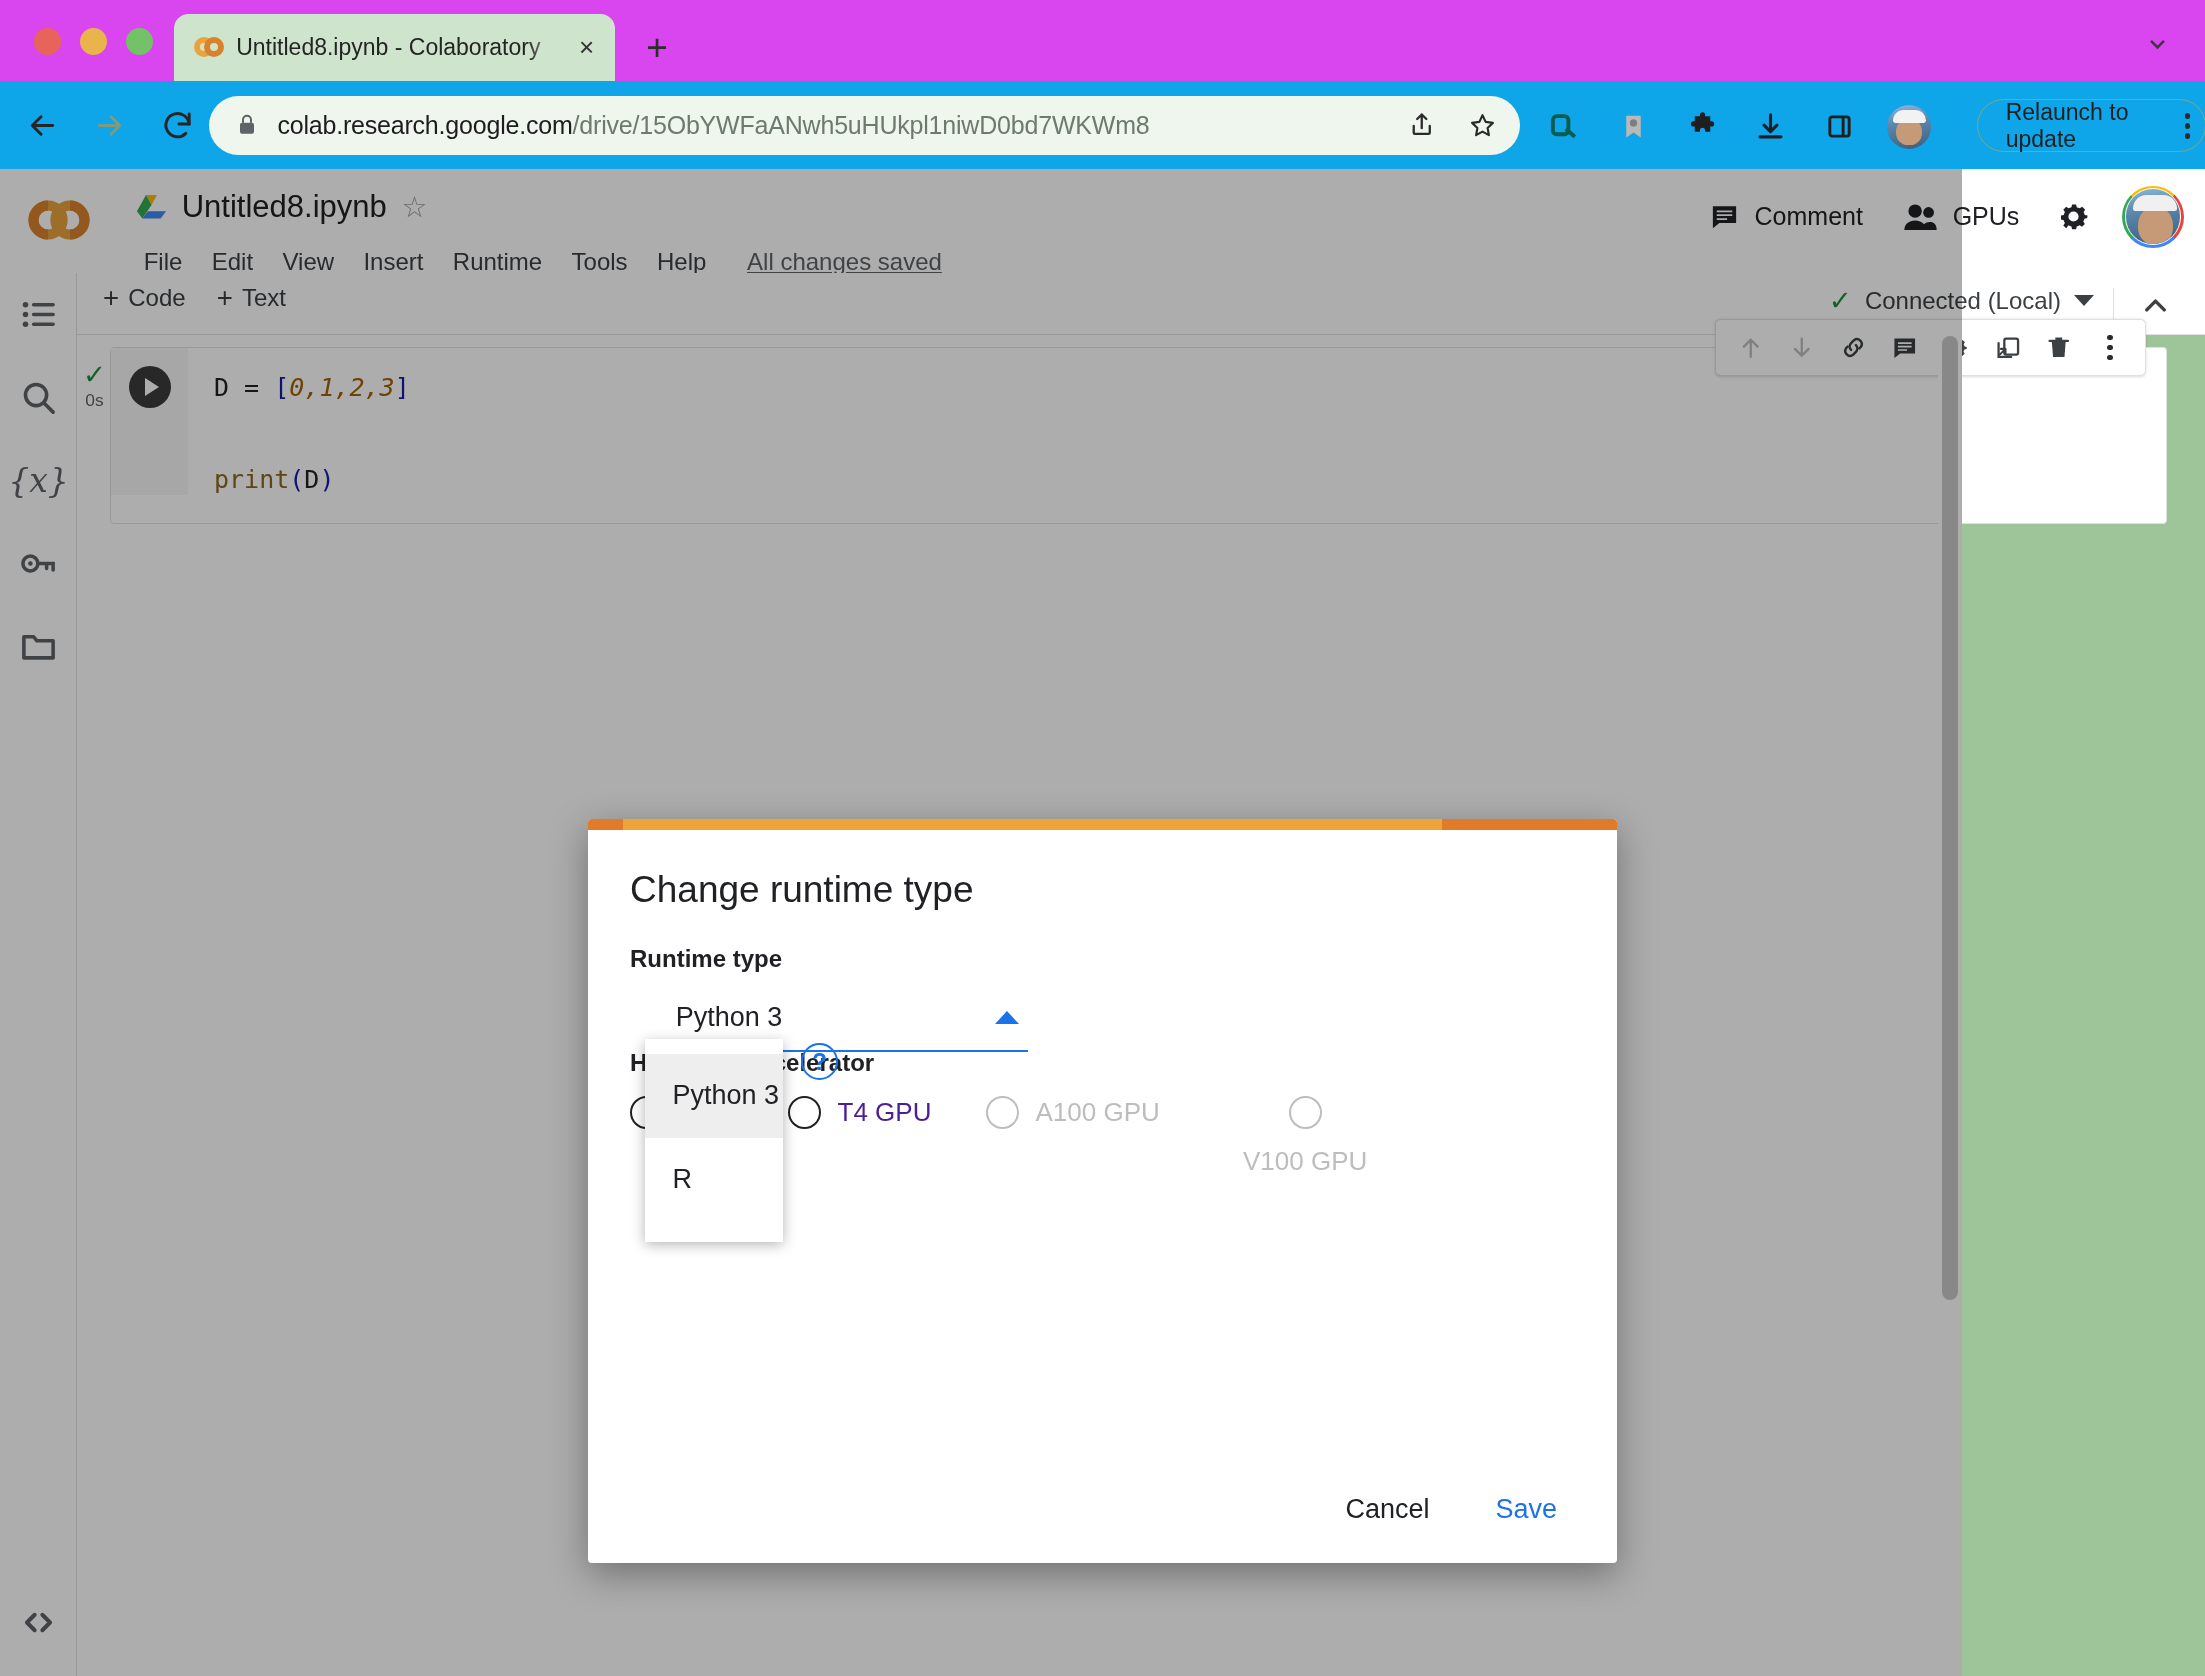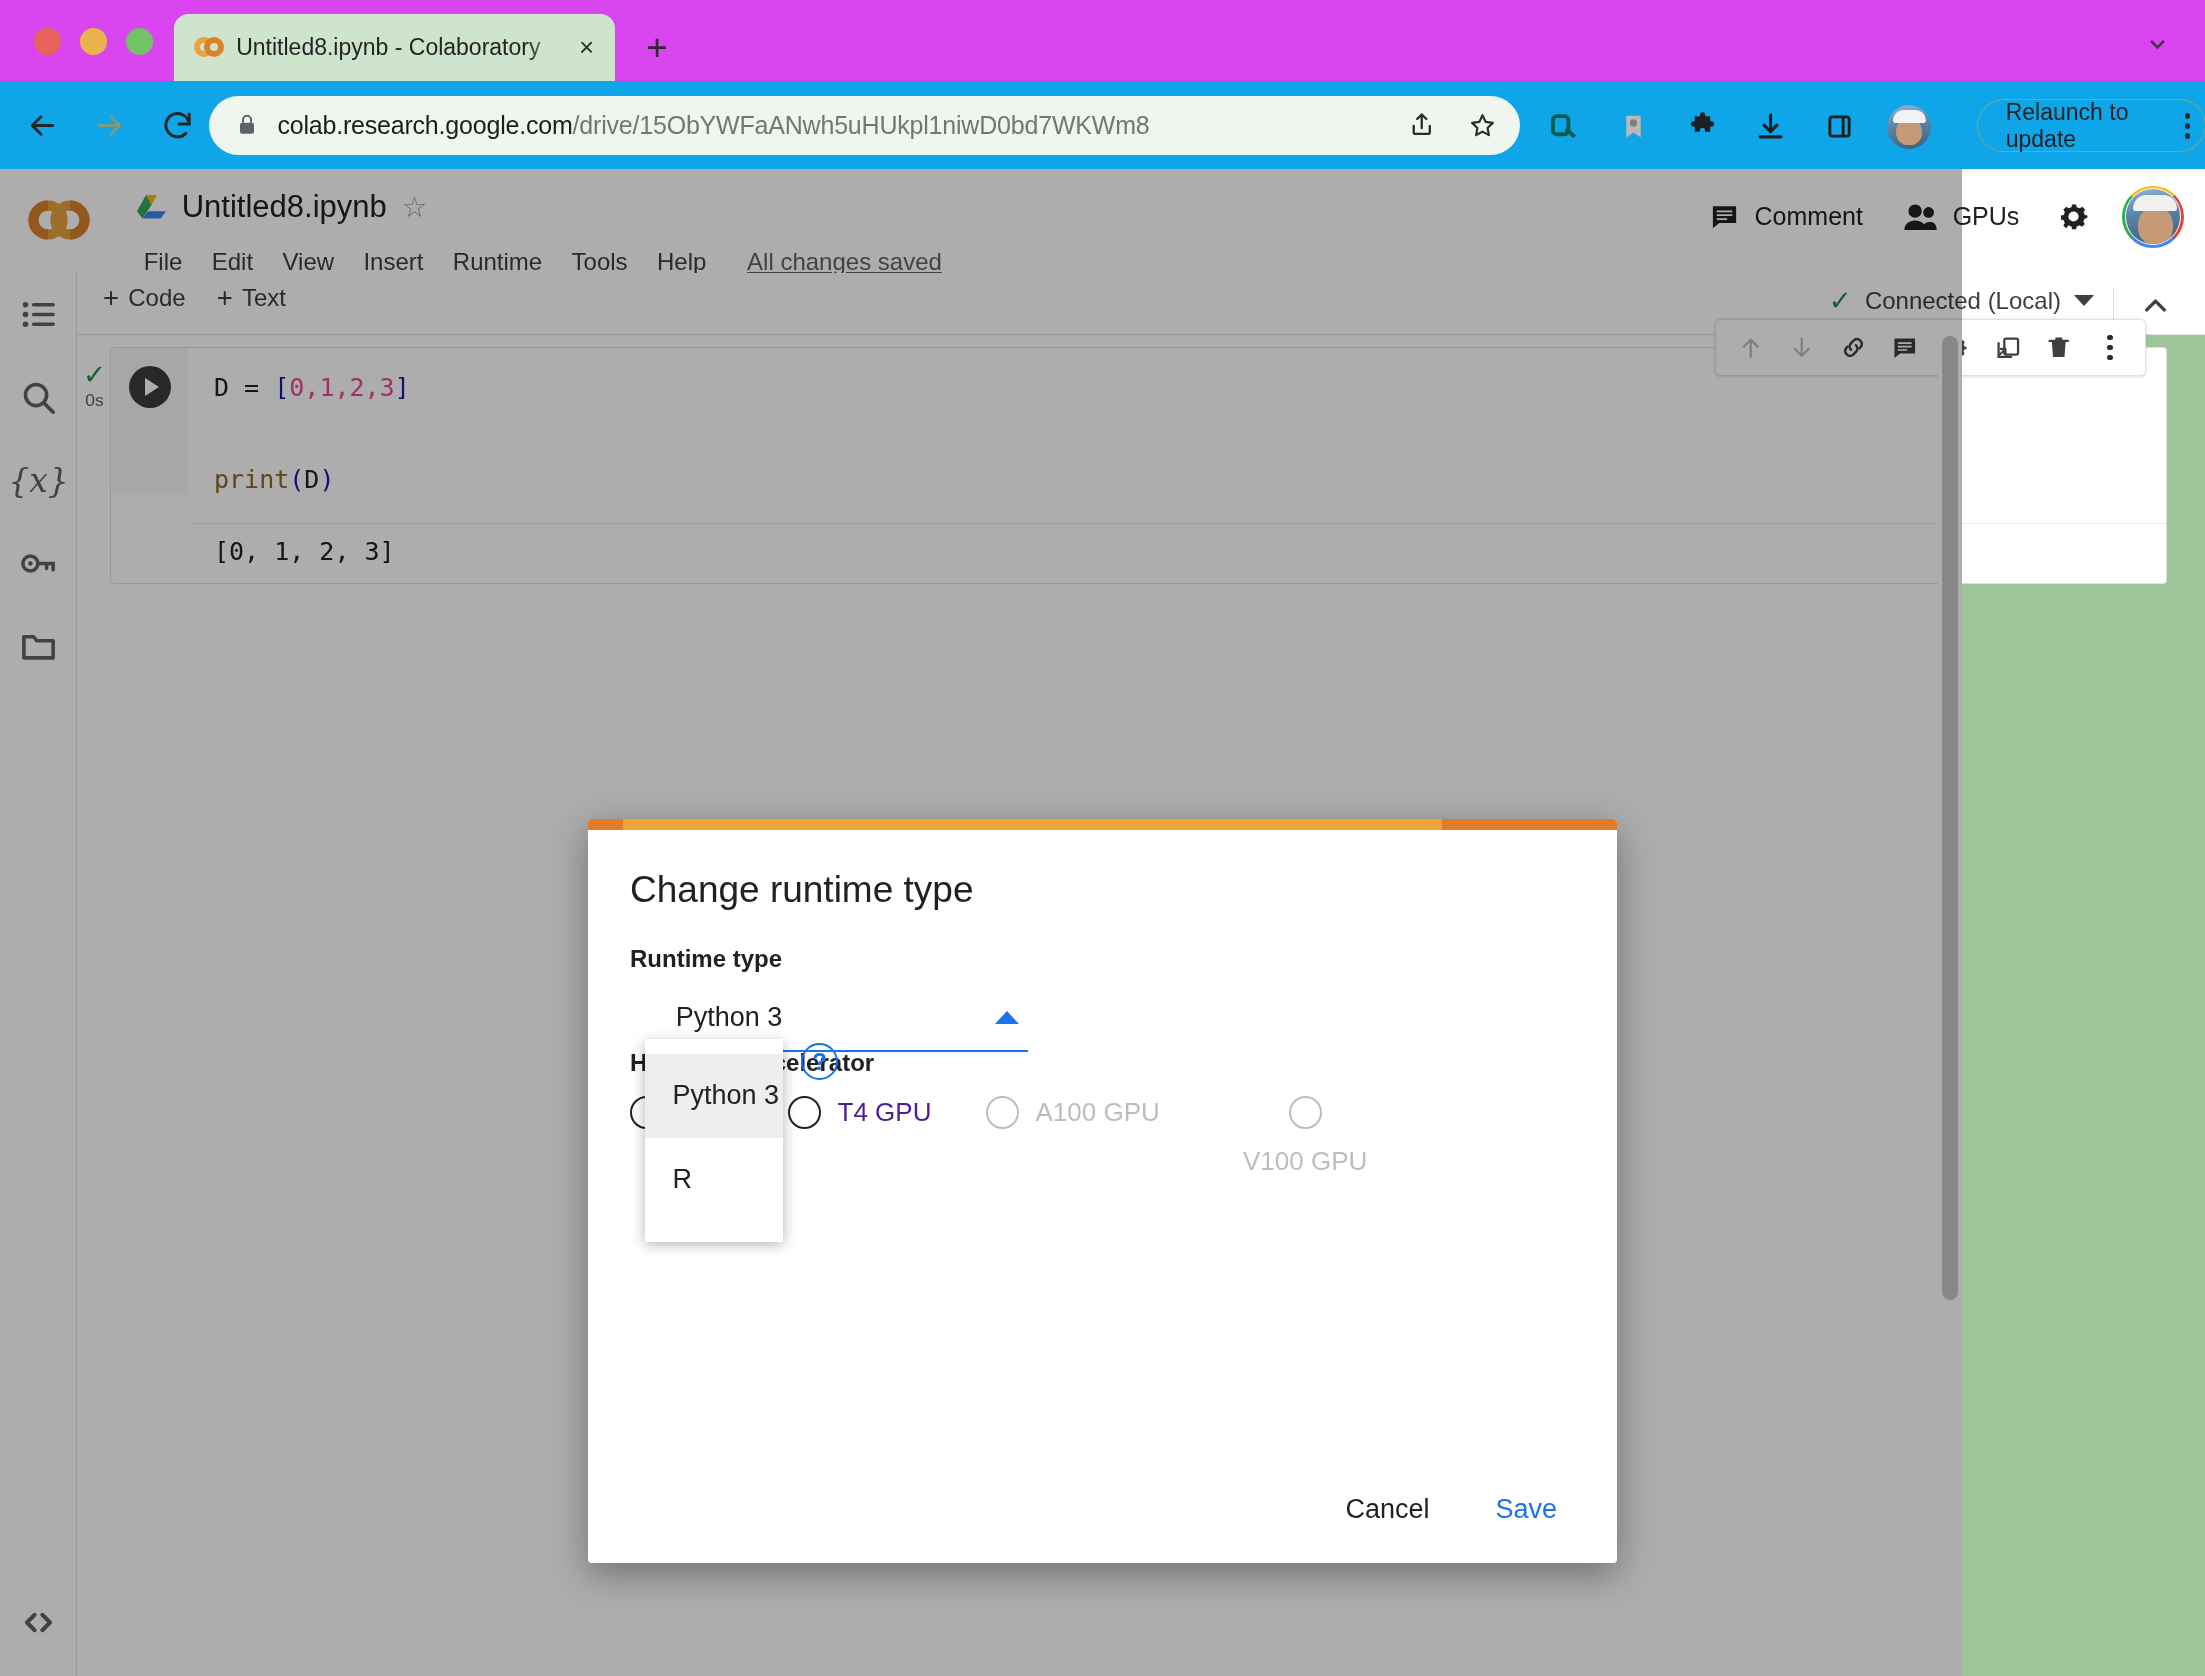--- a/index.html
+++ b/index.html
@@ -243,21 +243,21 @@
   #run-btn .tri {
     width:0;height:0;border-left:14.7px solid #fff;border-top:9.2px solid transparent;
     border-bottom:9.2px solid transparent; margin-left:4.6px;
   }
   #code-area {
     margin-left: 77px; padding: 16.5px 0 20px 26px; min-height: 110px;
     font-family: "DejaVu Sans Mono", monospace; font-size: 25px; line-height: 1.85;
     color: #212121;
   }
   .tok-blue { color: #1a1aa6; }
-  .tok-green { color: #ec4899; }
+  .tok-green { color: #a16207; font-style: italic; }
   .tok-brown { color: #8a6a1f; }
   #output-area {
     margin-left: 77px; border-top: 0.9px solid #eee;
     padding: 13px 0 16.5px 26px;
     font-family: "DejaVu Sans Mono", monospace; font-size: 25px; color: #212121;
   }
   #cell-actions {
     position: absolute; right: 20px; top: -29px;
     height: 57px; background: #fff; border: 0.9px solid #e0e0e0; border-radius: 5.5px;
     display: flex; align-items: center; gap: 7.3px; padding: 0 13px;
@@ -627,21 +627,20 @@
               <span class="tri"></span>
             </div>
         </div>
 
         <div id="code-area">
           <div><span>D = </span><span class="tok-blue">[</span><span class="tok-green">0,1,2,3</span><span class="tok-blue">]</span></div>
           <div>&nbsp;</div>
           <div><span class="tok-brown">print</span><span class="tok-blue">(</span><span>D</span><span class="tok-blue">)</span></div>
         </div>
 
-        <div id="output-area">[0, 1, 2, 3]</div>
 
         <div id="cell-actions">
           <div class="ca dim">
             <svg width="27.5" height="27.5" viewBox="0 0 24 24">
                 <path d="M12 20V5M6 11l6-6 6 6" fill="none" stroke="currentColor" stroke-width="2" stroke-linecap="round" stroke-linejoin="round"></path>
               </svg>
           </div>
           <div class="ca dim">
             <svg width="27.5" height="27.5" viewBox="0 0 24 24">
                 <path d="M12 4v15M6 13l6 6 6-6" fill="none" stroke="currentColor" stroke-width="2" stroke-linecap="round" stroke-linejoin="round"></path>

